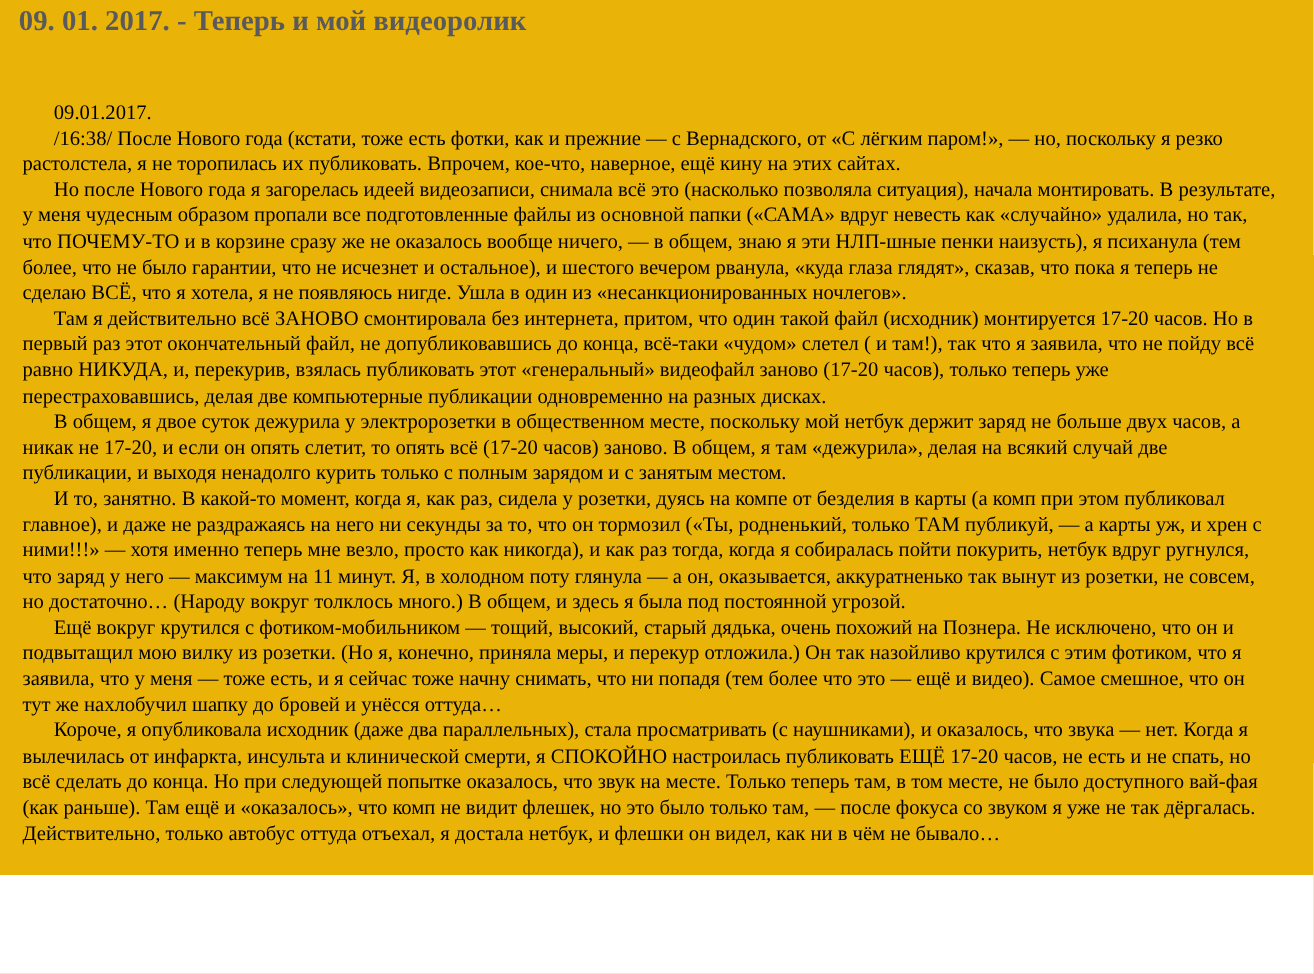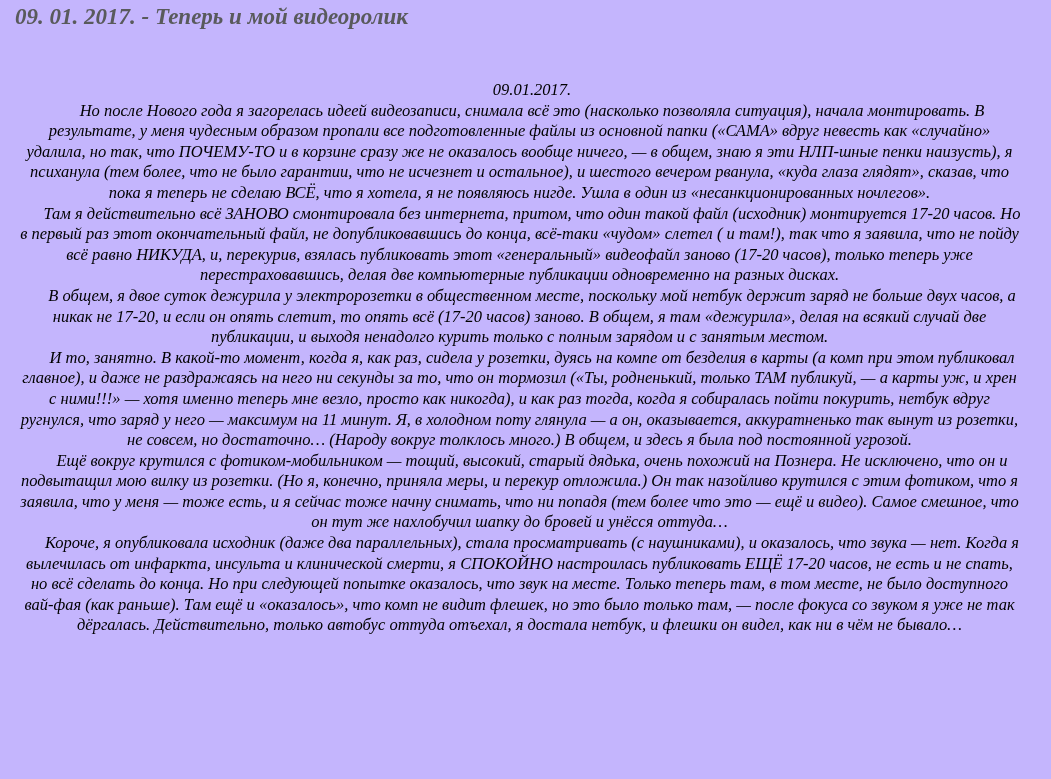--- a/index.html
+++ b/index.html
@@ -3,55 +3,55 @@
 <meta charset="utf-8">
 <style>
   html, body {
     margin: 0;
     padding: 0;
     background: #ffffff;
     font-family: "Liberation Serif", "DejaVu Serif", serif;
   }
   .page {
     width: 1051px;
-    height: 779px;
+    height: 700px;
     overflow: hidden;
-    background: #c4b5fd;
+    background: #eab308;
     box-sizing: border-box;
-    font-style: italic;
   }
   .page-title {
     margin: 3px 0 0 15px;
     font-size: 23px;
     line-height: 27px;
     font-weight: bold;
     color: #595a5c;
     font-family: "Liberation Serif", "DejaVu Serif", serif;
   }
   .article {
     margin: 50px 30px 0 18px;
     color: #000000;
     font-size: 16.5px;
     line-height: 20.6px;
-    text-align: center;
+    text-align: left;
   }
   .article p {
     margin: 0;
     padding: 0;
     text-indent: 25px;
   }
 </style>
 </head>
 <body>
 
 <div class="page">
   <h1 class="page-title">09. 01. 2017. - Теперь и мой видеоролик</h1>
 
   <div class="article">
     <p>09.01.2017.</p>
+    <p>/16:38/ После Нового года (кстати, тоже есть фотки, как и прежние — с Вернадского, от «С лёгким паром!», — но, поскольку я резко растолстела, я не торопилась их публиковать. Впрочем, кое-что, наверное, ещё кину на этих сайтах.</p>
     <p>Но после Нового года я загорелась идеей видеозаписи, снимала всё это (насколько позволяла ситуация), начала монтировать. В результате, у меня чудесным образом пропали все подготовленные файлы из основной папки («САМА» вдруг невесть как «случайно» удалила, но так, что ПОЧЕМУ-ТО и в корзине сразу же не оказалось вообще ничего, — в общем, знаю я эти НЛП-шные пенки наизусть), я психанула (тем более, что не было гарантии, что не исчезнет и остальное), и шестого вечером рванула, «куда глаза глядят», сказав, что пока я теперь не сделаю ВСЁ, что я хотела, я не появляюсь нигде. Ушла в один из «несанкционированных ночлегов».</p>
     <p>Там я действительно всё ЗАНОВО смонтировала без интернета, притом, что один такой файл (исходник) монтируется 17-20 часов. Но в первый раз этот окончательный файл, не допубликовавшись до конца, всё-таки «чудом» слетел ( и там!), так что я заявила, что не пойду всё равно  НИКУДА, и, перекурив, взялась публиковать этот «генеральный» видеофайл заново (17-20 часов), только теперь уже перестраховавшись, делая две компьютерные публикации одновременно на разных дисках.</p>
     <p>В общем, я двое суток дежурила у электророзетки в общественном месте, поскольку мой нетбук держит заряд не больше двух часов, а никак не 17-20, и если он опять слетит, то опять всё (17-20 часов) заново. В общем, я там «дежурила», делая на всякий случай две публикации, и выходя ненадолго курить только с полным зарядом и с занятым местом.</p>
     <p>И то, занятно. В какой-то момент, когда я, как раз, сидела у розетки, дуясь на компе от безделия в карты (а комп при этом публиковал главное), и даже не раздражаясь на него ни секунды за то, что он тормозил («Ты, родненький, только ТАМ публикуй, — а карты уж, и хрен с ними!!!» — хотя именно теперь мне везло, просто как никогда), и как раз тогда, когда я собиралась пойти покурить, нетбук вдруг ругнулся, что заряд у него — максимум на 11 минут. Я, в холодном поту глянула — а он, оказывается, аккуратненько так вынут из розетки, не совсем, но достаточно… (Народу вокруг толклось много.) В общем, и здесь я была под постоянной угрозой.</p>
     <p>Ещё вокруг крутился с фотиком-мобильником — тощий, высокий, старый дядька, очень похожий на Познера. Не исключено, что он и подвытащил мою вилку из розетки. (Но я, конечно, приняла меры, и перекур отложила.) Он так назойливо крутился с этим фотиком, что я заявила, что у меня — тоже есть, и я сейчас тоже начну снимать, что ни попадя (тем более что это — ещё и видео). Самое смешное, что он тут же нахлобучил шапку до бровей и унёсся оттуда…</p>
     <p>Короче, я опубликовала исходник (даже два параллельных), стала просматривать (с наушниками), и оказалось, что звука — нет. Когда я вылечилась от инфаркта, инсульта и клинической смерти, я СПОКОЙНО настроилась публиковать ЕЩЁ 17-20 часов, не есть и не спать, но всё сделать до конца. Но при следующей попытке оказалось, что звук на месте. Только теперь там, в том месте, не было доступного вай-фая (как раньше). Там ещё и «оказалось», что комп не видит флешек, но это было только там, — после фокуса со звуком я уже не так дёргалась. Действительно, только автобус оттуда отъехал, я достала нетбук, и флешки он видел, как ни в чём не бывало…</p>
   </div>
 </div>
 
 </body></html>

